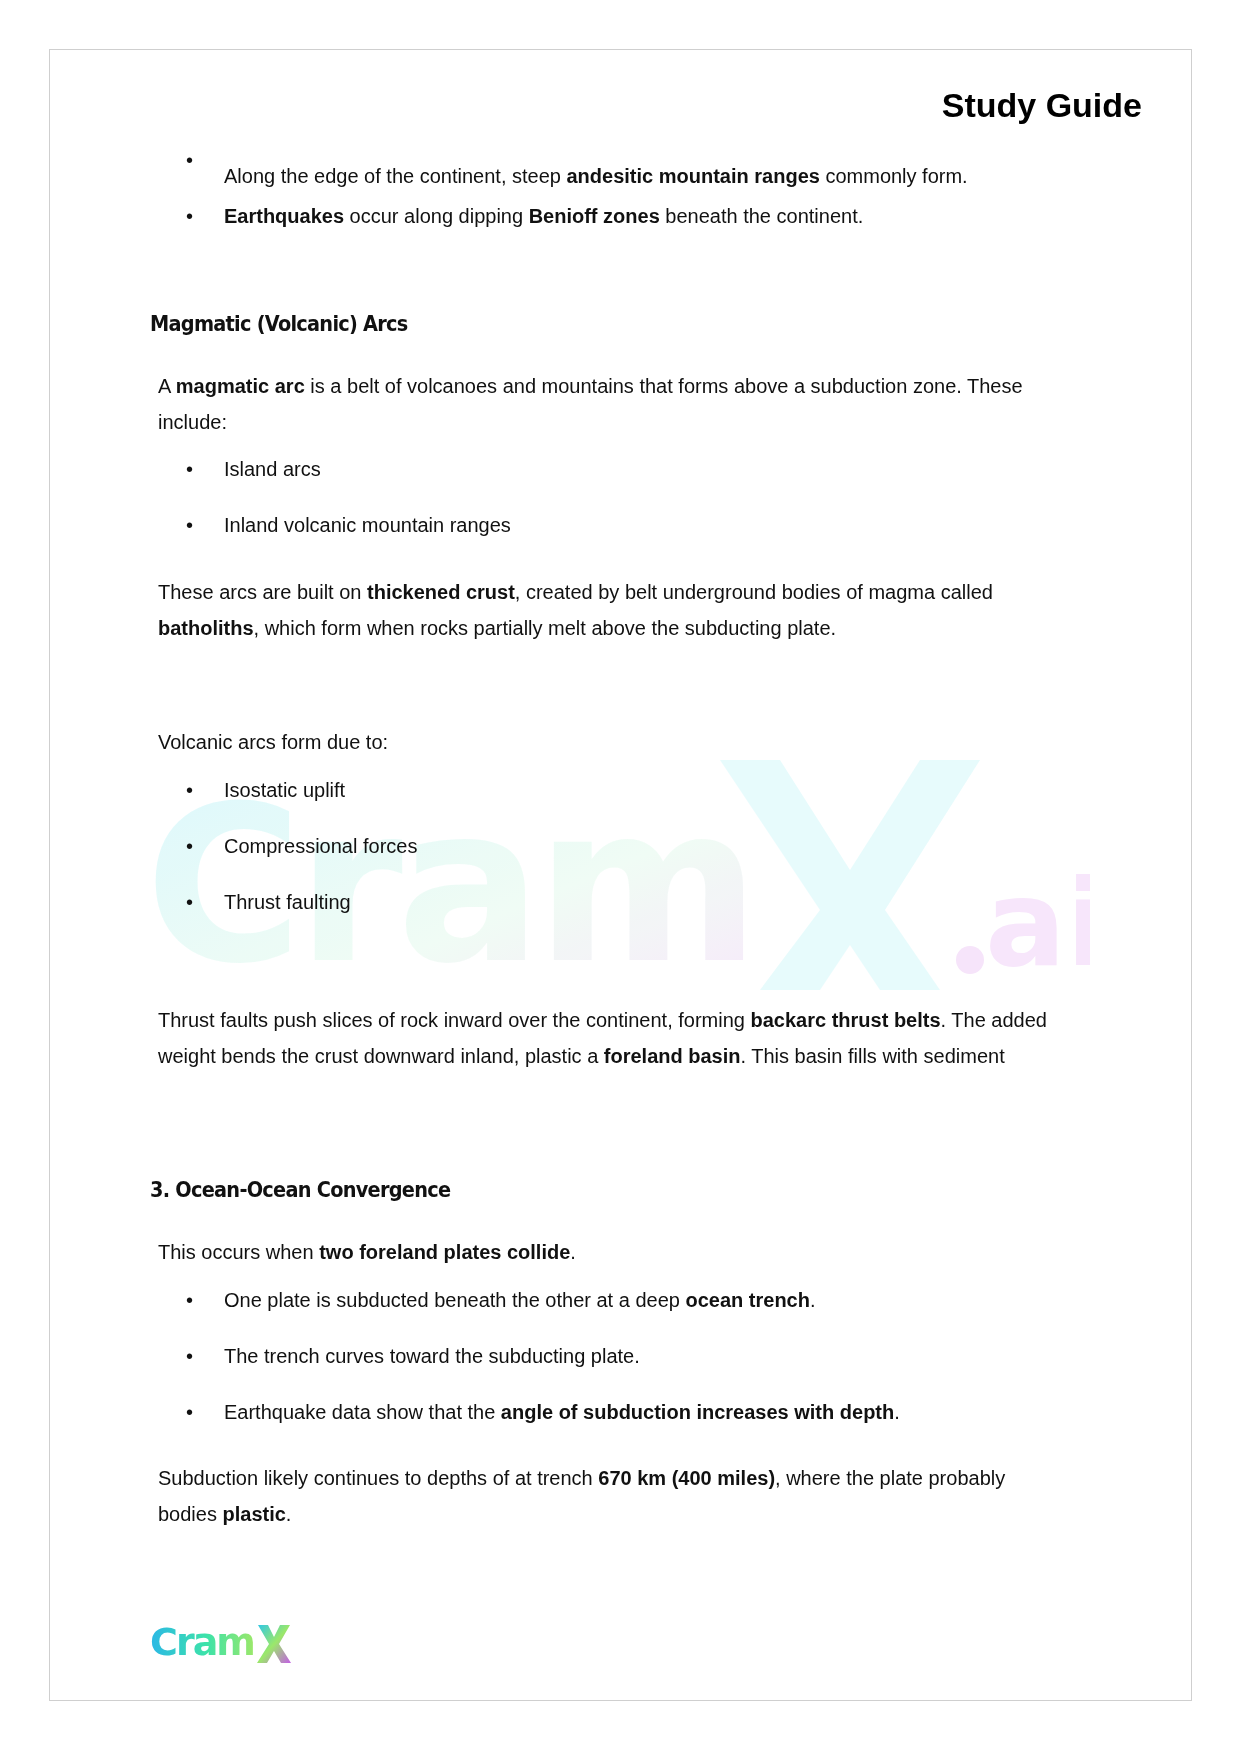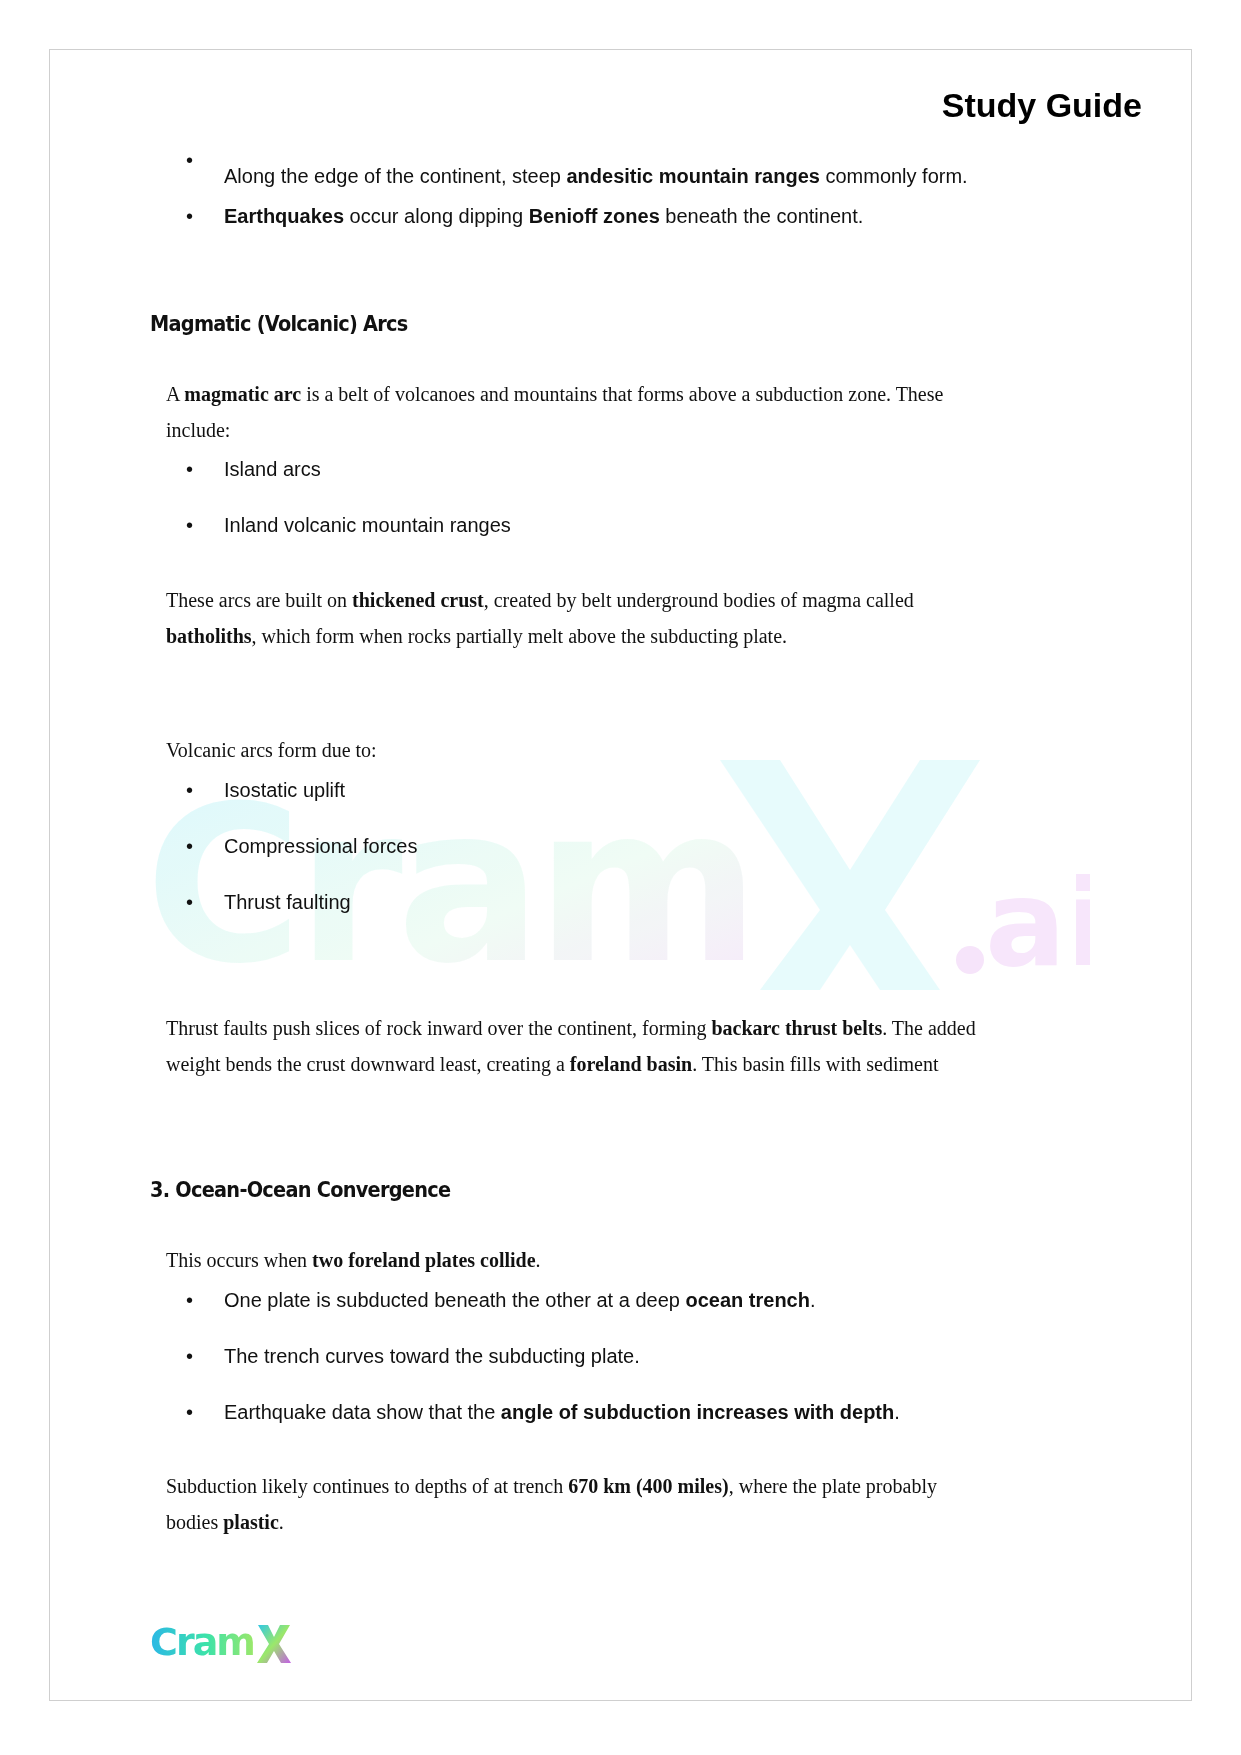--- a/index.html
+++ b/index.html
@@ -3,21 +3,21 @@
 <meta charset="utf-8">
 <style>
   html, body { margin: 0; padding: 0; background: #ffffff; }
   body { width: 1241px; height: 1755px; position: relative; overflow: hidden;
          font-family: "Liberation Sans", sans-serif; color: #111; }
   .page { position: absolute; left: 49px; top: 49px; width: 1143px; height: 1652px;
           border: 1px solid #cfcfcf; box-sizing: border-box; background: #fff; }
   .header-title { position: absolute; right: 99px; top: 86px; font-size: 34px; font-weight: bold;
                   font-family: "Liberation Sans", sans-serif; color: #000; text-align: right; }
   .content { position: absolute; left: 150px; top: 0; width: 940px; font-size: 20px; line-height: 36px; }
-  .p { position: absolute; left: 0; width: 940px; margin: 16px; font-family: Liberation Serif, serif; }
+  .p { position: absolute; left: 0; width: 940px; margin: 8px; }
   .bullet { position: absolute; left: 36px; }
   .bullet-text { position: absolute; left: 74px; white-space: nowrap; }
   .h { position: absolute; left: 0; font-family: "DejaVu Sans", sans-serif; font-weight: bold;
        font-size: 21px; letter-spacing: -0.8px; transform: scaleX(0.92); transform-origin: left; }
   b { font-weight: bold; }
   .watermark { position: absolute; left: 150px; top: 760px; width: 940px; height: 230px; pointer-events: none; }
   .logo { position: absolute; left: 150px; top: 1615px; }
 </style>
 </head>
 <body>
@@ -82,21 +82,21 @@
     <span class="bullet" style="top:828px">•</span>
     <span class="bullet-text" style="top:828px">Compressional forces</span>
   </div>
   <div>
     <span class="bullet" style="top:884px">•</span>
     <span class="bullet-text" style="top:884px">Thrust faulting</span>
   </div>
 
   <div class="p" style="top:994px">
     <span>Thrust faults push slices of rock inward over the continent, forming </span><b>backarc thrust belts</b><span>. The added</span><br>
-    <span>weight bends the crust downward least, creating a </span><b>foreland basin</b><span>. This basin fills with sediment</span><br>
+    <span>weight bends the crust downward inland, plastic a </span><b>foreland basin</b><span>. This basin fills with sediment</span><br>
   </div>
 
   <div class="h" style="top:1172px">3. Ocean-Ocean Convergence</div>
 
   <div class="p" style="top:1226px">
     <span>This occurs when </span><b>two foreland plates collide</b><span>.</span>
   </div>
 
   <div>
     <span class="bullet" style="top:1282px">•</span>

